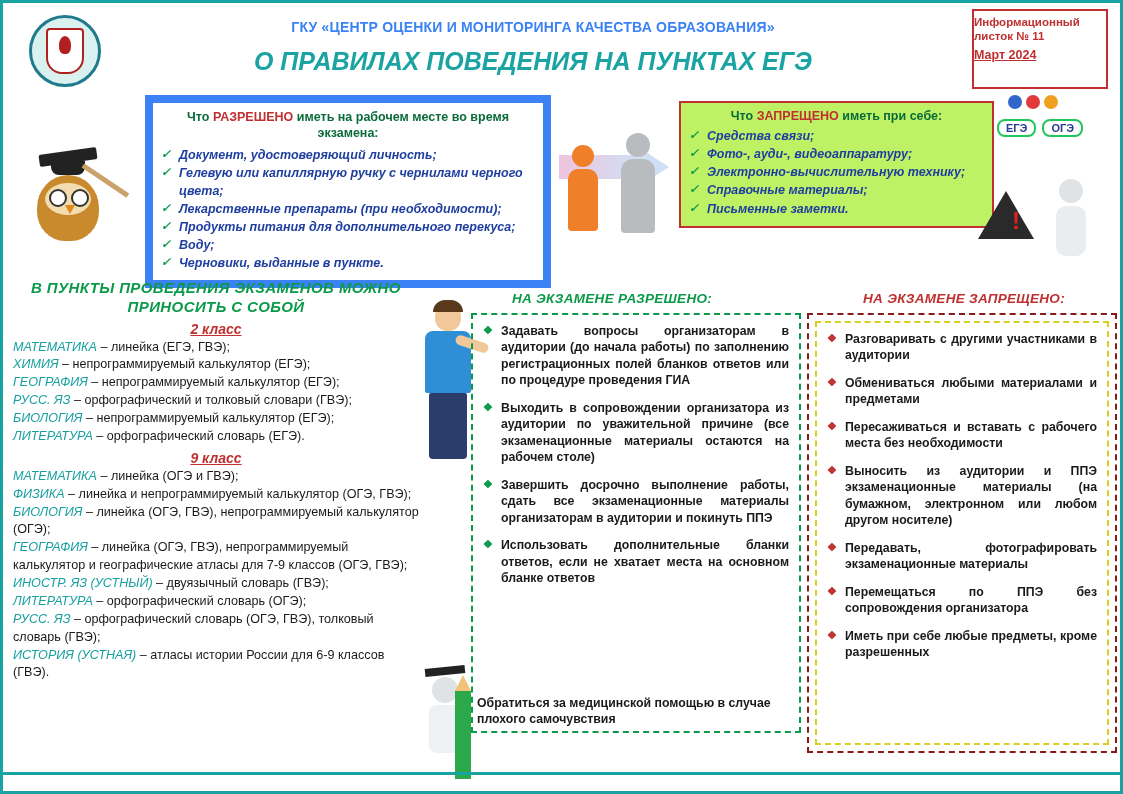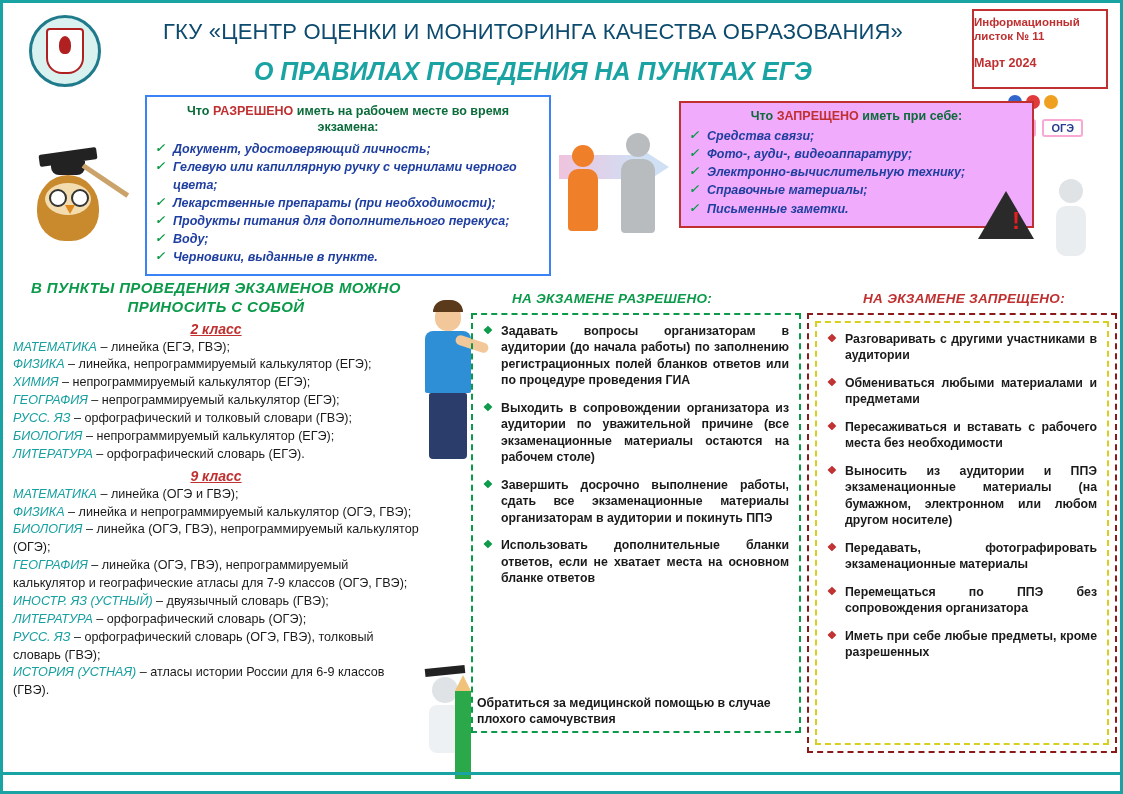--- a/index.html
+++ b/index.html
@@ -56,23 +56,23 @@
     background: #b02020;
     border-radius: 50% 50% 40% 40%;
   }
   .title-block {
     position: absolute;
     left: 110px; top: 16px;
     width: 840px;
     text-align: center;
   }
   .title-1 {
-    font-size: 22px;
-    font-weight: normal;
-    color: #0c4a6e;
+    font-size: 14px;
+    font-weight: bold;
+    color: #3b82f6;
     letter-spacing: 0.2px;
   }
   .title-2 {
     margin-top: 12px;
     font-size: 25px;
     font-weight: bold;
     font-style: italic;
     color: #1aa3a3;
   }
   .infobox {
@@ -85,24 +85,25 @@
     padding-top: 4px;
     box-sizing: border-box;
   }
   .infobox .l1 {
     font-size: 11.5px;
     font-weight: bold;
     color: #c03030;
     line-height: 1.25;
   }
   .infobox .l2 {
-    margin-top: 12px;
+    margin-top: 4px;
     font-size: 12.5px;
     font-weight: bold;
     color: #c03030;
+    text-decoration: underline;
   }
   .ege-oge {
     position: absolute;
     right: 22px; top: 92px;
     width: 116px; height: 58px;
     text-align: center;
   }
   .ege-oge .people {
     position: relative;
     height: 22px;
@@ -116,52 +117,52 @@
   .ege-oge .p1 { left: 26px; background: #3366cc; }
   .ege-oge .p2 { left: 44px; background: #e03a3a; top: -4px; }
   .ege-oge .p3 { left: 62px; background: #f0a020; }
   .ege-oge .badge-row {
     margin-top: 2px;
     display: flex;
     justify-content: center;
     gap: 6px;
   }
   .ege-oge .badge {
-    border: 2px solid #f9a8d4;
-    border-radius: 3px;
+    border: 2px solid #22c55e;
+    border-radius: 8px;
     font-size: 11px;
     font-weight: bold;
     color: #2a3c8f;
     padding: 1px 7px;
   }
   
   .allowed-box {
     position: absolute;
     left: 142px; top: 92px;
     width: 406px;
-    border: 2px solid #3b82f6;
+    border: 8px solid #3b82f6;
     background: #ffffff;
     padding: 6px 8px 8px 8px;
     box-sizing: border-box;
   }
   .allowed-box .bhead {
     text-align: center;
     font-size: 12.5px;
     font-weight: bold;
     color: #0b6b3a;
     line-height: 1.3;
     margin-bottom: 4px;
   }
   .allowed-box .bhead .hl { color: #c03030; }
   .forb-box {
     position: absolute;
     left: 676px; top: 98px;
-    width: 355px;
+    width: 315px;
     border: 2px solid #c03030;
-    background: #f0abfc;
+    background: #bef264;
     padding: 6px 8px 8px 8px;
     box-sizing: border-box;
   }
   .forb-box .bhead {
     text-align: center;
     font-size: 12.5px;
     font-weight: bold;
     color: #0b6b3a;
     margin-bottom: 4px;
   }
@@ -557,21 +558,20 @@
   <div class="warn-inner">!</div>
   <div class="fig-white">
     <div class="head"></div>
       <div class="body"></div>
   </div>
 
   <div class="left-col">
     <div class="lc-title">В ПУНКТЫ ПРОВЕДЕНИЯ ЭКЗАМЕНОВ МОЖНО ПРИНОСИТЬ С СОБОЙ</div>
     <div class="grade-head">2 класс</div>
     <div class="subj"><span class="nm">МАТЕМАТИКА</span><span> – линейка (ЕГЭ, ГВЭ);</span></div>
-    <div class="subj"><span class="nm">ФИЗИКА</span><span> – линейка, непрограммируемый калькулятор (ЕГЭ);</span></div>
     <div class="subj"><span class="nm">ХИМИЯ</span><span> – непрограммируемый калькулятор (ЕГЭ);</span></div>
     <div class="subj"><span class="nm">ГЕОГРАФИЯ</span><span> – непрограммируемый калькулятор (ЕГЭ);</span></div>
     <div class="subj"><span class="nm">РУСС. ЯЗ</span><span> – орфографический и толковый словари (ГВЭ);</span></div>
     <div class="subj"><span class="nm">БИОЛОГИЯ</span><span> – непрограммируемый калькулятор (ЕГЭ);</span></div>
     <div class="subj"><span class="nm">ЛИТЕРАТУРА</span><span> – орфографический словарь (ЕГЭ).</span></div>
 
     <div class="grade-head">9 класс</div>
     <div class="subj"><span class="nm">МАТЕМАТИКА</span><span> – линейка (ОГЭ и ГВЭ);</span></div>
     <div class="subj"><span class="nm">ФИЗИКА</span><span> – линейка и непрограммируемый калькулятор (ОГЭ, ГВЭ);</span></div>
     <div class="subj"><span class="nm">БИОЛОГИЯ</span><span> – линейка (ОГЭ, ГВЭ), непрограммируемый калькулятор (ОГЭ);</span></div>

